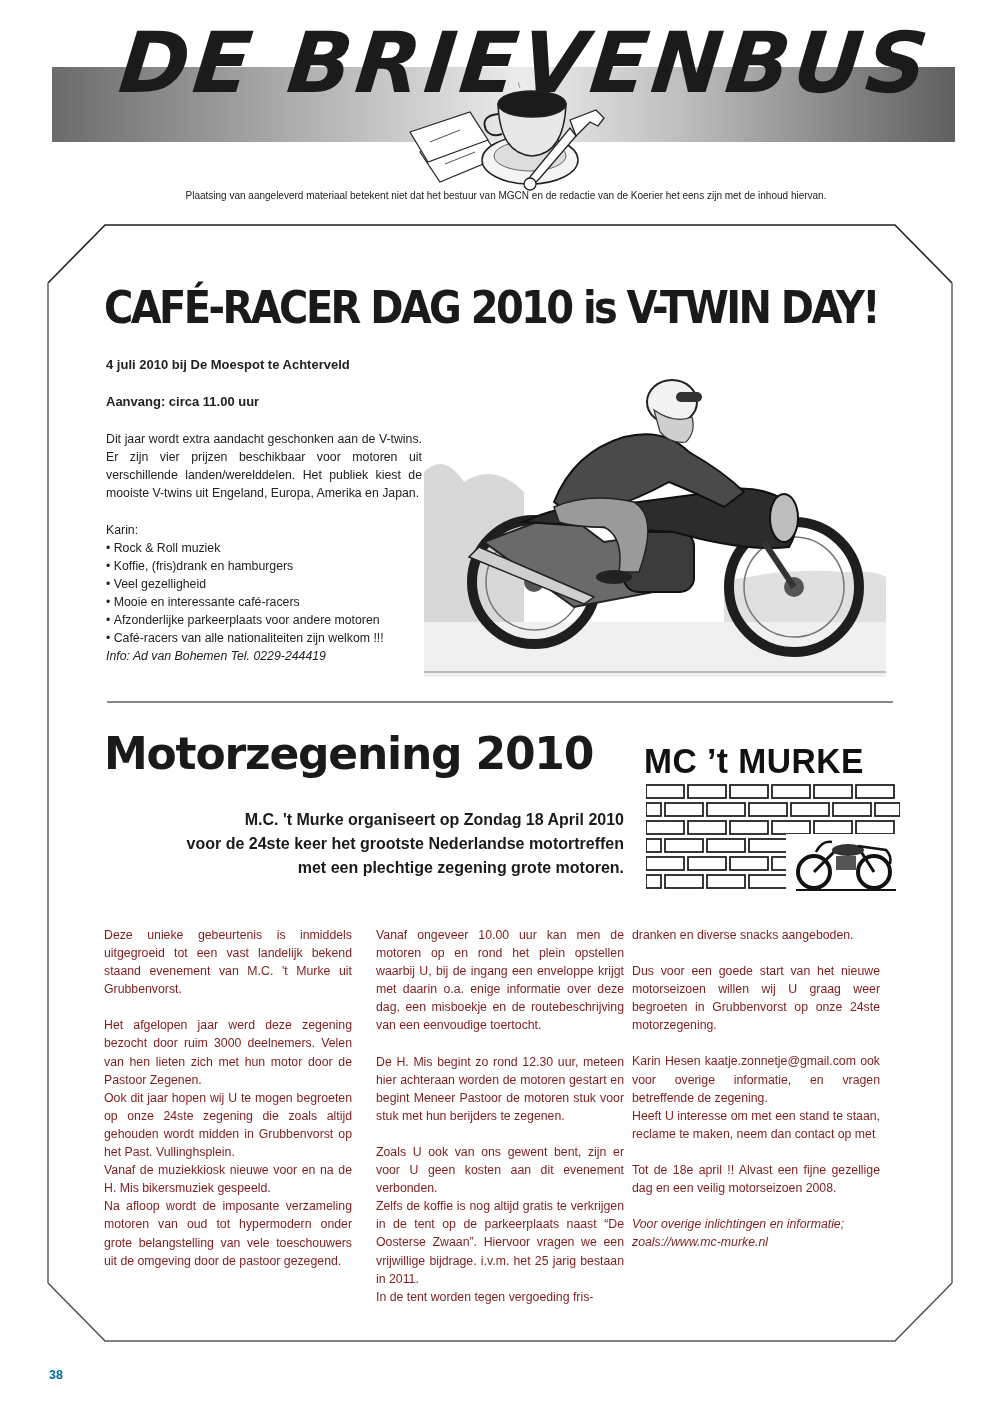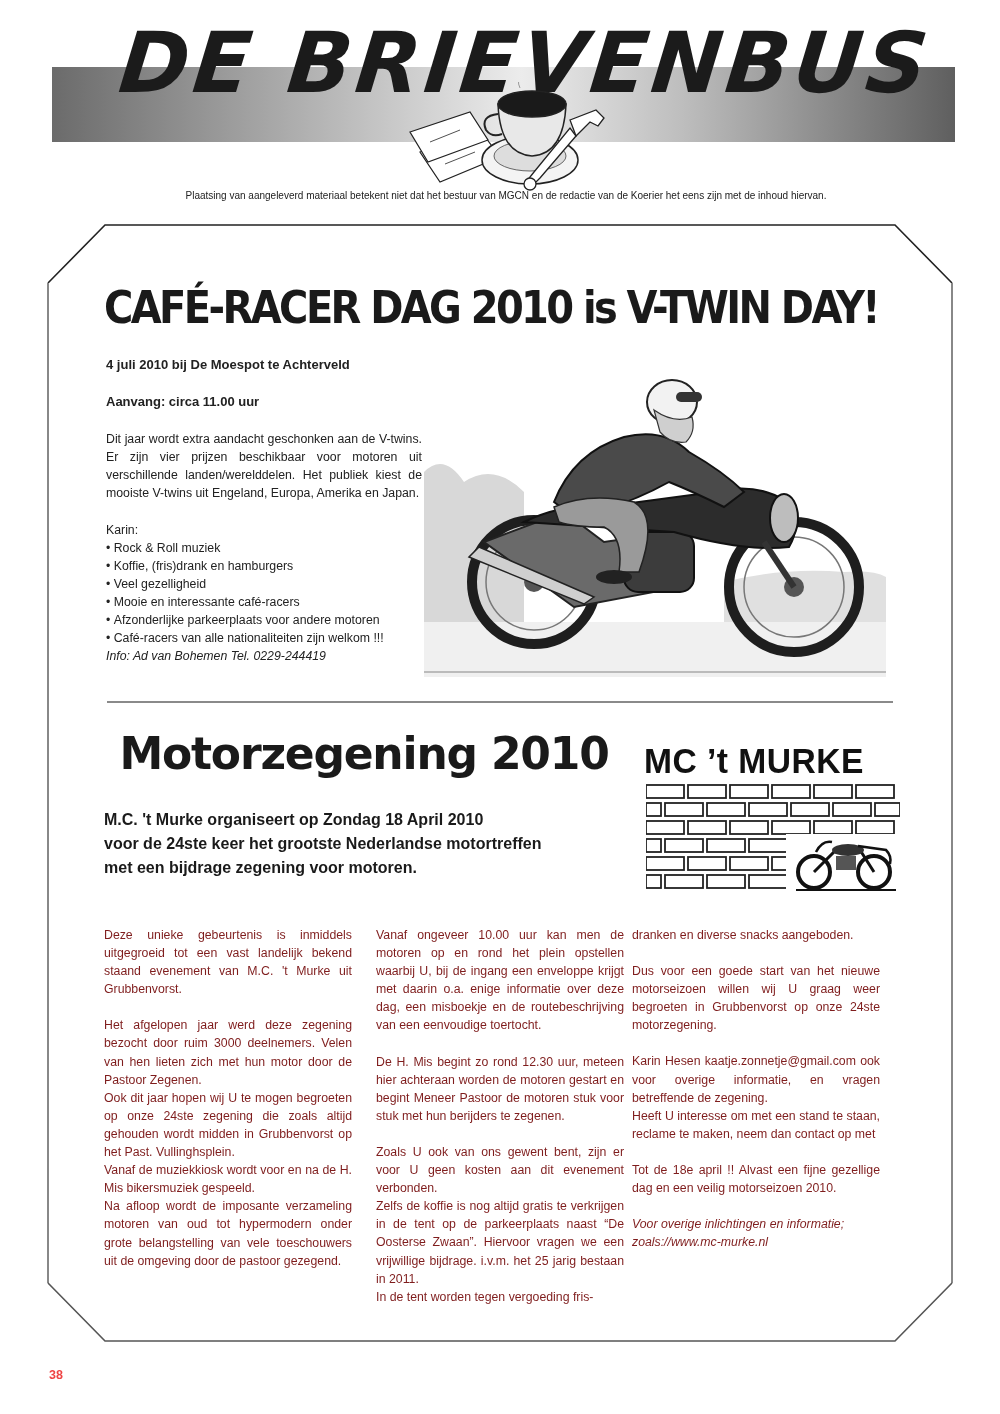--- a/index.html
+++ b/index.html
@@ -32,37 +32,37 @@
   .cr-col ul { list-style: none; margin: 0; padding: 0; }
   .cr-col ul li::before { content: "\2022\00a0"; }
   .cr-col .info { font-style: italic; }
   .cr-img { position: absolute; left: 424px; top: 332px; width: 462px; height: 360px; }
 
   .separator { position: absolute; left: 107px; top: 701px; width: 786px; height: 2px; background: #8a8a8a; }
 
   
   .mz-title { position: absolute; left: 104px; top: 724px; width: 520px;
     font-family: "DejaVu Sans", sans-serif; font-weight: bold; font-size: 44px; line-height: 60px;
-    letter-spacing: -1.2px; color: #1a1a1a; white-space: nowrap; text-align: center; }
+    letter-spacing: -1.2px; color: #1a1a1a; white-space: nowrap; }
   .mz-lead { position: absolute; left: 104px; top: 808px; width: 520px;
     font-weight: bold; font-size: 16px; line-height: 24px; color: #1a1a1a; }
-  .mz-lead p { margin: 0; white-space: nowrap; }
+  .mz-lead p { margin: 0; white-space: nowrap; text-align: right; }
 
   .logo { position: absolute; left: 640px; top: 742px; width: 260px; height: 150px; }
   .logo-text { position: absolute; left: 4px; top: 0; font-family: "Liberation Sans", sans-serif;
     font-weight: bold; font-size: 35px; line-height: 38px; letter-spacing: 0.5px; color: #111; white-space: nowrap; transform: scaleX(0.96); transform-origin: left top; }
 
   .cols { position: absolute; top: 926px; left: 104px; width: 790px; }
   .col { position: absolute; top: 0; width: 248px; font-size: 12.3px; line-height: 18.1px; color: #7f1d1d; }
   .col p { margin: 0; text-align: justify; }
   .col .gap { height: 18px; }
   .col .it { font-style: italic; text-align: left; }
   .col1 { left: 0; } .col2 { left: 272px; } .col3 { left: 528px; }
 
-  .page-num { position: absolute; left: 49px; top: 1368px; font-weight: bold; font-size: 12.5px; color: #ef4444; }
+  .page-num { position: absolute; left: 49px; top: 1368px; font-weight: bold; font-size: 12.5px; color: #0369a1; }
 </style>
 </head>
 <body>
 
 <div class="hdr-bar"></div>
 <div class="hdr-title">DE BRIEVENBUS</div>
 
 <svg class="hdr-illus" viewBox="0 0 230 110">
   <g fill="#fff" stroke="#222" stroke-width="1.2">
     <polygon points="20,70 80,48 100,75 40,100"></polygon>
@@ -151,21 +151,21 @@
     <rect x="252" y="60" width="26" height="10" rx="5" fill="#333"></rect>
   </g>
 </svg>
 
 <div class="separator"></div>
 
 <div class="mz-title">Motorzegening 2010</div>
 <div class="mz-lead">
   <p>M.C. 't Murke organiseert op Zondag 18 April 2010</p>
   <p>voor de 24ste keer het grootste Nederlandse motortreffen</p>
-  <p>met een bijdrage zegening voor motoren.</p>
+  <p>met een plechtige zegening grote motoren.</p>
 </div>
 
 <div class="logo">
   <div class="logo-text">MC ’t MURKE</div>
   <svg style="position:absolute;left:6px;top:42px;width:254px;height:108px" viewBox="0 0 254 108">
     <g fill="#fff" stroke="#222" stroke-width="1.8" id="bricks">
         <rect x="0" y="1" width="38" height="13"></rect>
         <rect x="42" y="1" width="38" height="13"></rect>
         <rect x="84" y="1" width="38" height="13"></rect>
         <rect x="126" y="1" width="38" height="13"></rect>
@@ -218,40 +218,40 @@
     </g>
   </svg>
 </div>
 
 <div class="cols">
   <div class="col col1">
     <p>Deze unieke gebeurtenis is inmiddels uitgegroeid tot een vast landelijk bekend staand evenement van M.C. 't Murke uit Grubbenvorst.</p>
     <div class="gap"></div>
     <p>Het afgelopen jaar werd deze zegening bezocht door ruim 3000 deelnemers. Velen van hen lieten zich met hun motor door de Pastoor Zegenen.</p>
     <p>Ook dit jaar hopen wij U te mogen begroeten op onze 24ste zegening die zoals altijd gehouden wordt midden in Grubbenvorst op het Past. Vullinghsplein.</p>
-    <p>Vanaf de muziekkiosk wordt voor en na de H. Mis bikersmuziek gespeeld.</p>
+    <p>Vanaf de muziekkiosk nieuwe voor en na de H. Mis bikersmuziek gespeeld.</p>
     <p>Na afloop wordt de imposante verzameling motoren van oud tot hypermodern onder grote belangstelling van vele toeschouwers uit de omgeving door de pastoor gezegend.</p>
   </div>
   <div class="col col2">
     <p>Vanaf ongeveer 10.00 uur kan men de motoren op en rond het plein opstellen waarbij U, bij de ingang een enveloppe krijgt met daarin o.a. enige informatie over deze dag, een misboekje en de routebeschrijving van een eenvoudige toertocht.</p>
     <div class="gap"></div>
     <p>De H. Mis begint zo rond 12.30 uur, meteen hier achteraan worden de motoren gestart en begint Meneer Pastoor de motoren stuk voor stuk met hun berijders te zegenen.</p>
     <div class="gap"></div>
     <p>Zoals U ook van ons gewent bent, zijn er voor U geen kosten aan dit evenement verbonden.</p>
     <p>Zelfs de koffie is nog altijd gratis te verkrijgen in de tent op de parkeerplaats naast “De Oosterse Zwaan”. Hiervoor vragen we een vrijwillige bijdrage. i.v.m. het 25 jarig bestaan in 2011.</p>
     <p>In de tent worden tegen vergoeding fris-</p>
   </div>
   <div class="col col3">
     <p>dranken en diverse snacks aangeboden.</p>
     <div class="gap"></div>
     <p>Dus voor een goede start van het nieuwe motorseizoen willen wij U graag weer begroeten in Grubbenvorst op onze 24ste motorzegening.</p>
     <div class="gap"></div>
     <p>Karin Hesen  kaatje.zonnetje@gmail.com ook voor overige informatie, en vragen betreffende de zegening.</p>
     <p>Heeft U interesse om met een stand te staan, reclame te maken, neem dan contact op met</p>
     <div class="gap"></div>
-    <p>Tot de 18e april !!  Alvast een fijne gezellige dag en een veilig motorseizoen 2010.</p>
+    <p>Tot de 18e april !!  Alvast een fijne gezellige dag en een veilig motorseizoen 2008.</p>
     <div class="gap"></div>
     <p class="it">Voor overige inlichtingen en informatie;</p>
     <p class="it">zoals://www.mc-murke.nl</p>
   </div>
 </div>
 
 <div class="page-num">38</div>
 
 </body></html>

